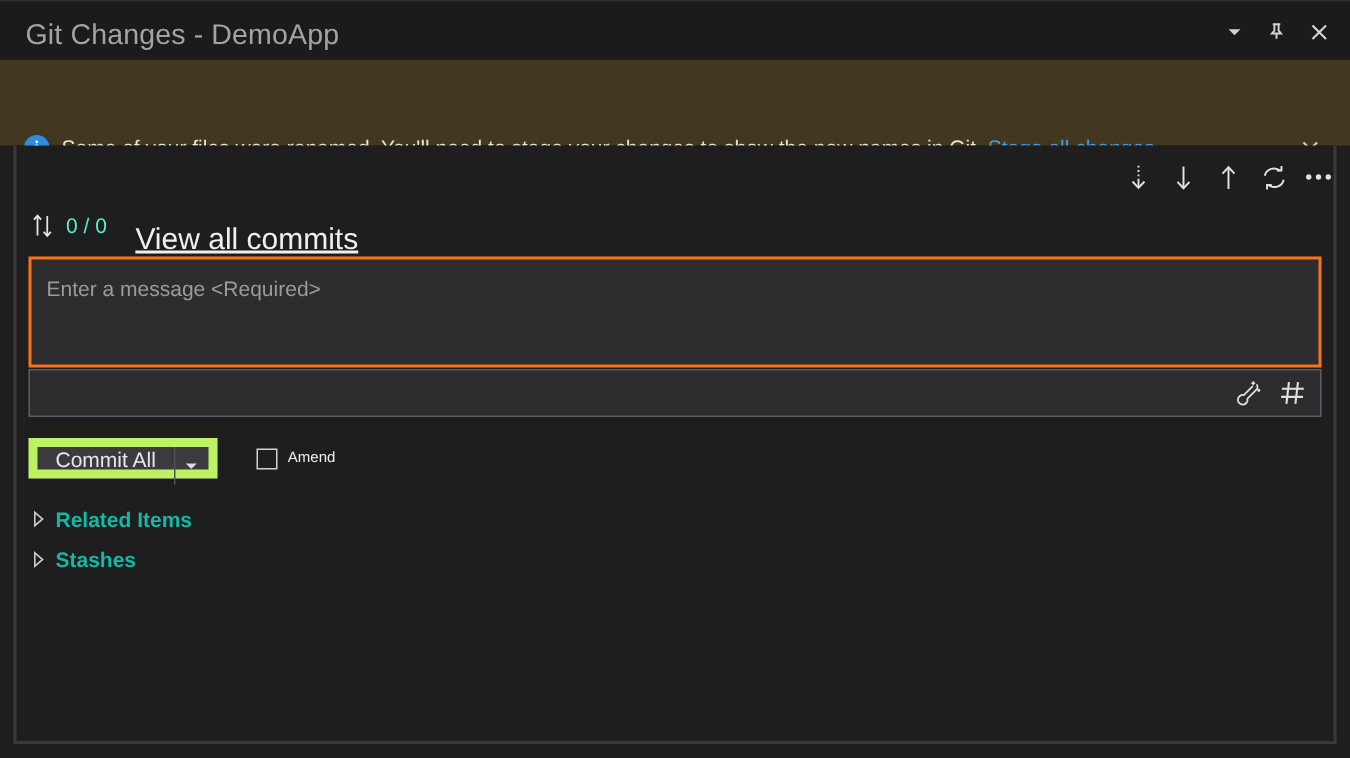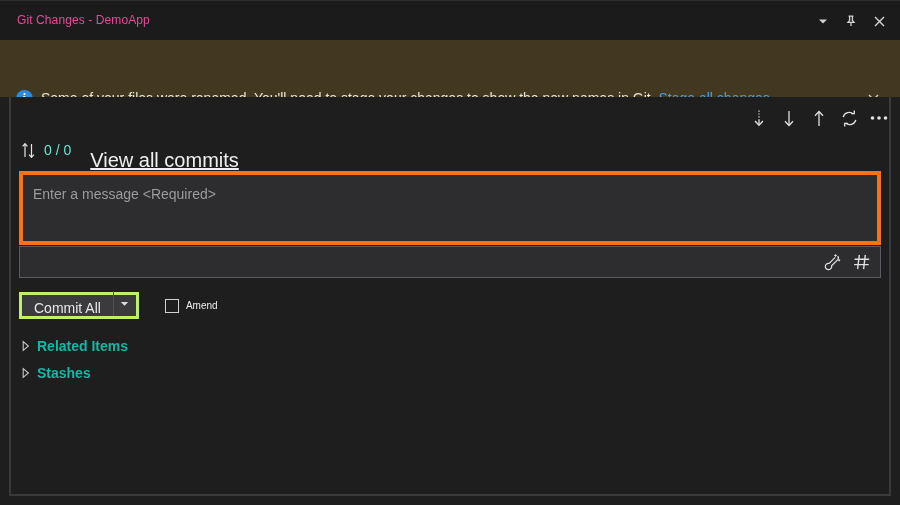--- a/index.html
+++ b/index.html
@@ -32,22 +32,22 @@
     width: 900px;
     height: 40px;
     background: #1b1b1c;
     border-top: 1px solid #2f2f30;
     box-sizing: border-box;
   }
   .title-text {
     position: absolute;
     left: 17px;
     top: 12px;
-    font-size: 12px;
-    color: #ec4899;
+    font-size: 19px;
+    color: #a3a3a3;
     letter-spacing: .1px;
     white-space: nowrap;
   }
   .title-buttons {
     position: absolute;
     right: 8px;
     top: 0;
     height: 40px;
     display: flex;
     align-items: center;
@@ -218,21 +218,21 @@
   }
 
   
   .msgbox {
     position: absolute;
     left: 19px;
     top: 171px;
     width: 862px;
     height: 74px;
     background: #2d2d30;
-    border: 4px solid #f97316;
+    border: 2px solid #f97316;
     box-sizing: border-box;
   }
   .msg-placeholder {
     position: absolute;
     left: 10px;
     top: 11px;
     font-size: 14px;
     color: #9b9b9b;
   }
   .msg-footer {
@@ -264,24 +264,24 @@
     position: absolute;
     left: 19px;
     top: 292px;
     height: 27px;
     display: flex;
     align-items: center;
   }
   .commit-btn {
     height: 27px;
     background: #3b3b3d;
-    border: 3px solid #bef264;
-    box-sizing: border-box;
-    display: flex;
-    align-items: flex-end;
+    border: 6px solid #bef264;
+    box-sizing: border-box;
+    display: flex;
+    align-items: flex-start;
   }
   .commit-btn-label {
     padding: 0 12px;
     font-size: 14px;
     color: #e8e8e8;
     white-space: nowrap;
   }
   .commit-btn-split {
     width: 22px;
     height: 25px;

